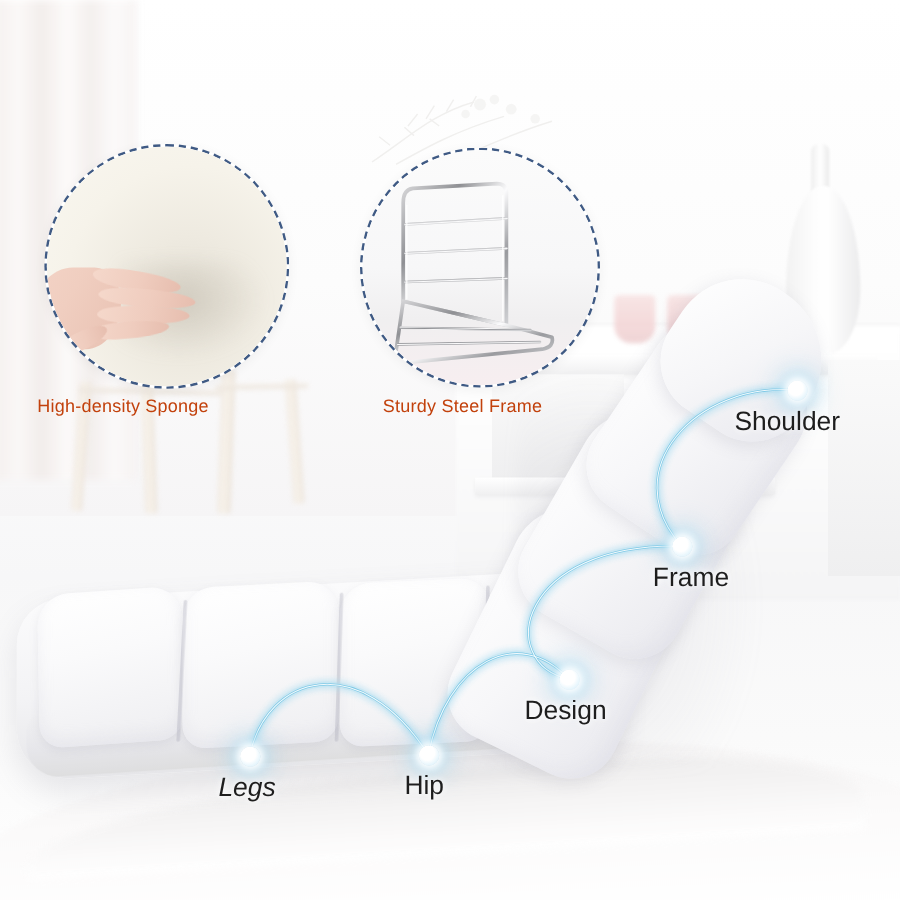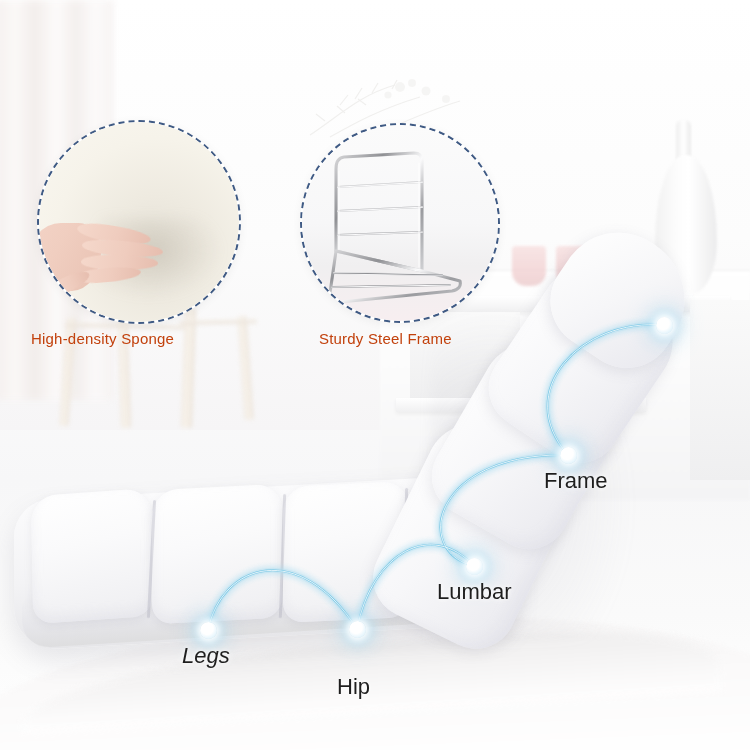--- a/index.html
+++ b/index.html
@@ -449,25 +449,26 @@
         <path d="M357 629 C 372 552, 432 520, 474 566"></path>
         <path d="M474 566 C 412 552, 432 452, 568 455"></path>
         <path d="M568 455 C 512 392, 580 318, 664 325"></path>
       </g>
     </svg>
 
     <div class="dot" style="left:208px; top:630px;"></div>
     <div class="callout-label" style="left:182px; top:643px;font-style:italic;">Legs</div>
 
     <div class="dot" style="left:357px; top:629px;"></div>
-    <div class="callout-label" style="left:337px; top:642px;margin-top:32px;">Hip</div>
+    <div class="callout-label" style="left:337px; top:642px;">Hip</div>
 
     <div class="dot" style="left:474px; top:566px;"></div>
-    <div class="callout-label" style="left:437px; top:579px;">Lumbar</div>
+    <div class="callout-label" style="left:437px; top:579px;">Design</div>
 
     <div class="dot" style="left:568px; top:455px;"></div>
     <div class="callout-label" style="left:544px; top:468px;">Frame</div>
 
     <div class="dot" style="left:664px; top:325px;"></div>
+    <div class="callout-label" style="left:612px; top:338px;">Shoulder</div>
   </div>
 
 
 </div>
 
 </body></html>

